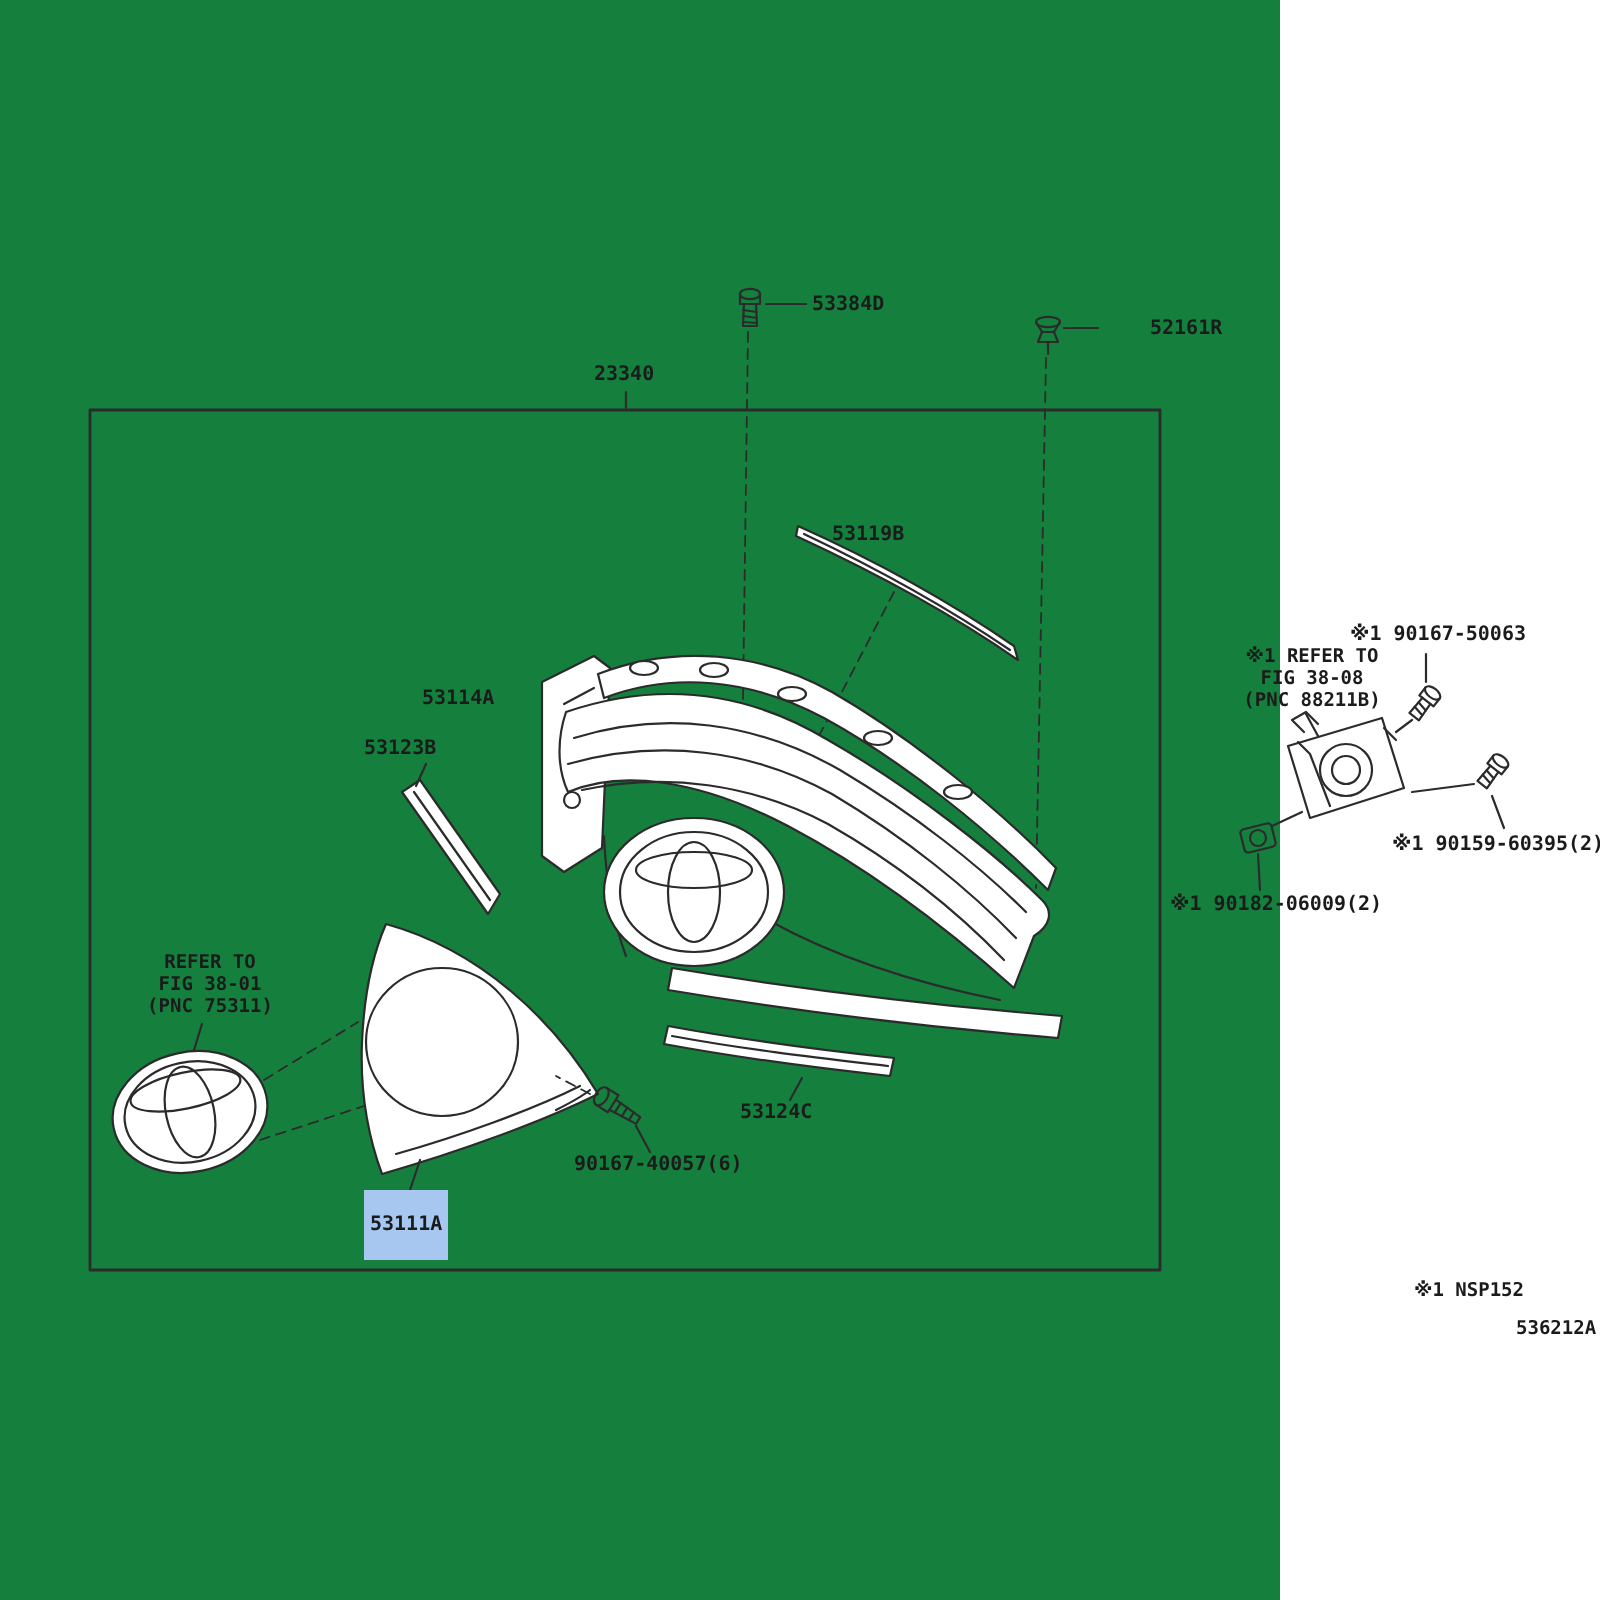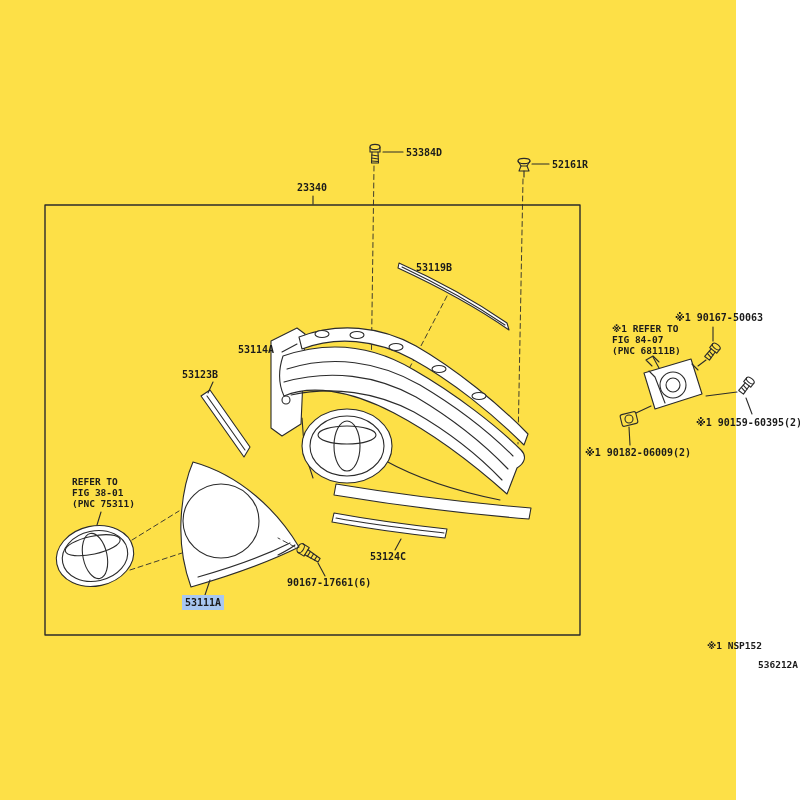--- a/index.html
+++ b/index.html
@@ -1,30 +1,30 @@
 <!DOCTYPE html>
 <html><head>
 <meta charset="utf-8">
 <style>
   * { margin:0; padding:0; box-sizing:border-box; }
   html, body { width:800px; height:800px; overflow:hidden; background:#ffffff; }
   body { font-family:"DejaVu Sans Mono","DejaVu Sans",monospace; }
-  .stage { position:relative; width:736px; height:800px; background:#fde047; }
+  .stage { position:relative; width:640px; height:800px; background:#15803d; }
   .art { position:absolute; left:0; top:0; }
   .ink { stroke:#2b2b2b; fill:none; stroke-width:1.1; stroke-linecap:round; stroke-linejoin:round; }
   .dash { stroke-dasharray:5 3.5; stroke-width:0.9; }
   .lbl {
     position:absolute; font-size:10px; font-weight:bold; color:#1b1b1b;
     line-height:11px; white-space:nowrap; letter-spacing:0;
     font-family:"DejaVu Sans Mono","DejaVu Sans",monospace;
   }
-  .lbl.hl { padding:2px 3px; margin-left:-3px; margin-top:-2px; }
+  .lbl.hl { padding:12px 3px; margin-left:-3px; margin-top:-2px; }
   .note {
     position:absolute; font-size:9.5px; font-weight:bold; color:#1b1b1b;
-    line-height:11px; white-space:nowrap; 
+    line-height:11px; white-space:nowrap; text-align:center;
     font-family:"DejaVu Sans Mono","DejaVu Sans",monospace;
   }
 </style>
 </head>
 <body>
 
 <div class="stage">
 
   <svg class="art" width="800" height="800" viewBox="0 0 800 800">
     <g class="ink">
@@ -160,38 +160,38 @@
         <rect x="621" y="413" width="16" height="12" rx="2" transform="rotate(-14 629 419)"></rect>
         <circle cx="629" cy="419" r="4"></circle>
       </g>
       <line x1="636" y1="413" x2="651" y2="406"></line>
       <line x1="629" y1="427" x2="630" y2="445"></line>
       <line x1="653" y1="357" x2="659" y2="368"></line>
     </g>
   </svg>
 
   <div class="lbl" style="left:406px;top:147px">53384D</div>
-  <div class="lbl" style="left:552px;top:159px">52161R</div>
+  <div class="lbl" style="left:575px;top:159px">52161R</div>
   <div class="lbl" style="left:297px;top:182px">23340</div>
   <div class="lbl" style="left:416px;top:262px">53119B</div>
-  <div class="lbl" style="left:238px;top:344px">53114A</div>
+  <div class="lbl" style="left:211px;top:344px">53114A</div>
   <div class="lbl" style="left:182px;top:369px">53123B</div>
   <div class="lbl hl" style="left: 185px; top: 597px; background-color: rgb(168, 199, 240);">53111A</div>
-  <div class="lbl" style="left:287px;top:577px">90167-17661(6)</div>
+  <div class="lbl" style="left:287px;top:577px">90167-40057(6)</div>
   <div class="lbl" style="left:370px;top:551px">53124C</div>
   <div class="lbl" style="left:675px;top:312px">※1 90167-50063</div>
   <div class="lbl" style="left:696px;top:417px">※1 90159-60395(2)</div>
   <div class="lbl" style="left:585px;top:447px">※1 90182-06009(2)</div>
 
   <div class="note" style="left:72px;top:476px;width:66px">
     <div>REFER TO</div>
     <div>FIG 38-01</div>
     <div>(PNC 75311)</div>
   </div>
   <div class="note" style="left:612px;top:323px;width:88px">
     <div>※1 REFER TO</div>
-    <div>FIG 84-07</div>
-    <div>(PNC 68111B)</div>
+    <div>FIG 38-08</div>
+    <div>(PNC 88211B)</div>
   </div>
   <div class="note" style="left:707px;top:640px">※1 NSP152</div>
   <div class="note" style="left:758px;top:659px">536212A</div>
 
 </div>
 
 </body></html>

